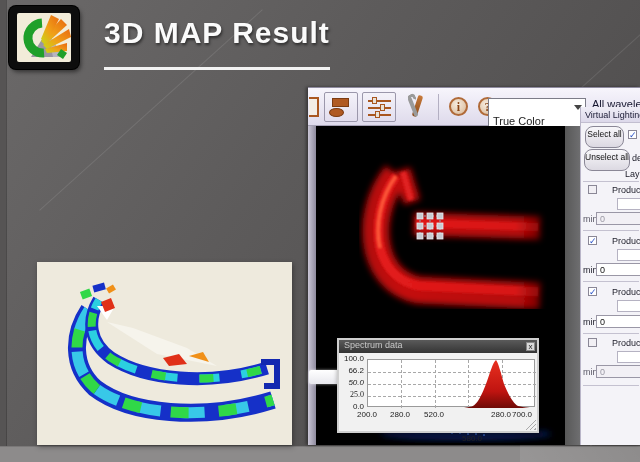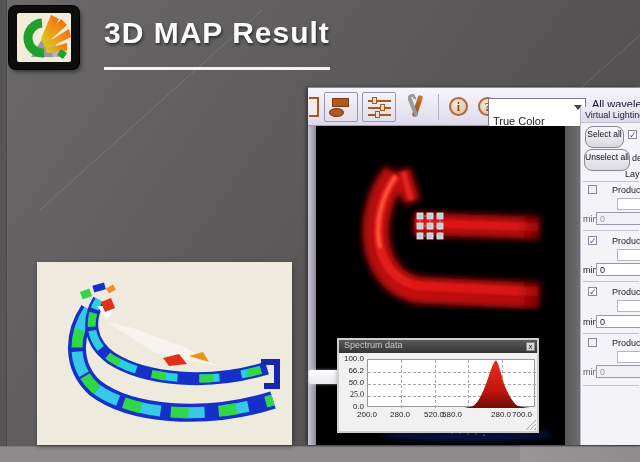--- a/index.html
+++ b/index.html
@@ -329,21 +329,21 @@
                 <stop offset="1" stop-color="#6e0a06"></stop>
               </linearGradient>
             </defs>
             <path d="M96,48 L104,46.5 C110,44 114,34 118,24 C122,13 125,2 128,0 C130,2 133,13 136,24 C140,34 145,43 150,46 L156,47.2 L162,48 Z" fill="url(#peak)"></path>
           </svg>
         </div>
 
         <div class="xlab" style="left:11px;">200.0</div>
         <div class="xlab" style="left:44px;">280.0</div>
         <div class="xlab" style="left:78px;">520.0</div>
-        <div class="xlab" style="left:96px;">580.0</div>
+        <div class="xlab" style="left:116px;margin-top:24px;">580.0</div>
         <div class="xlab" style="left:145px;">280.0</div>
         <div class="xlab" style="left:166px;">700.0</div>
         <div class="grip"></div>
       </div>
     </div>
 
   </div>
 </div>
 
 </body></html>

